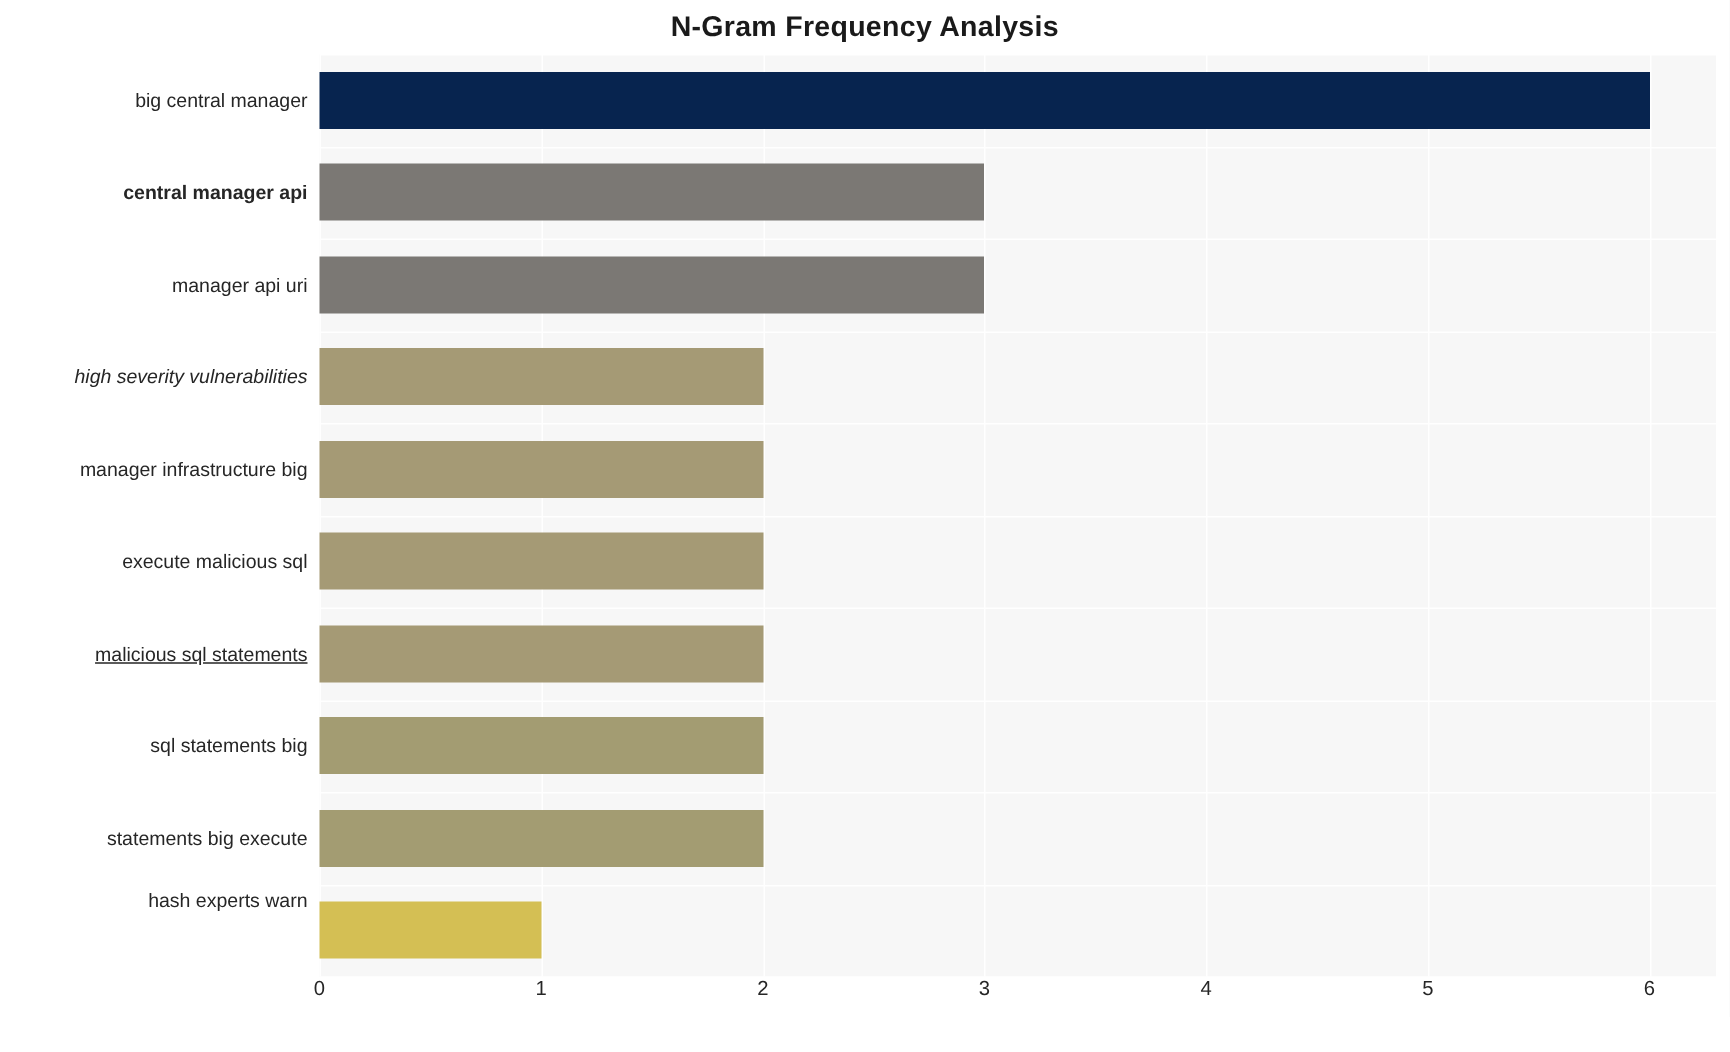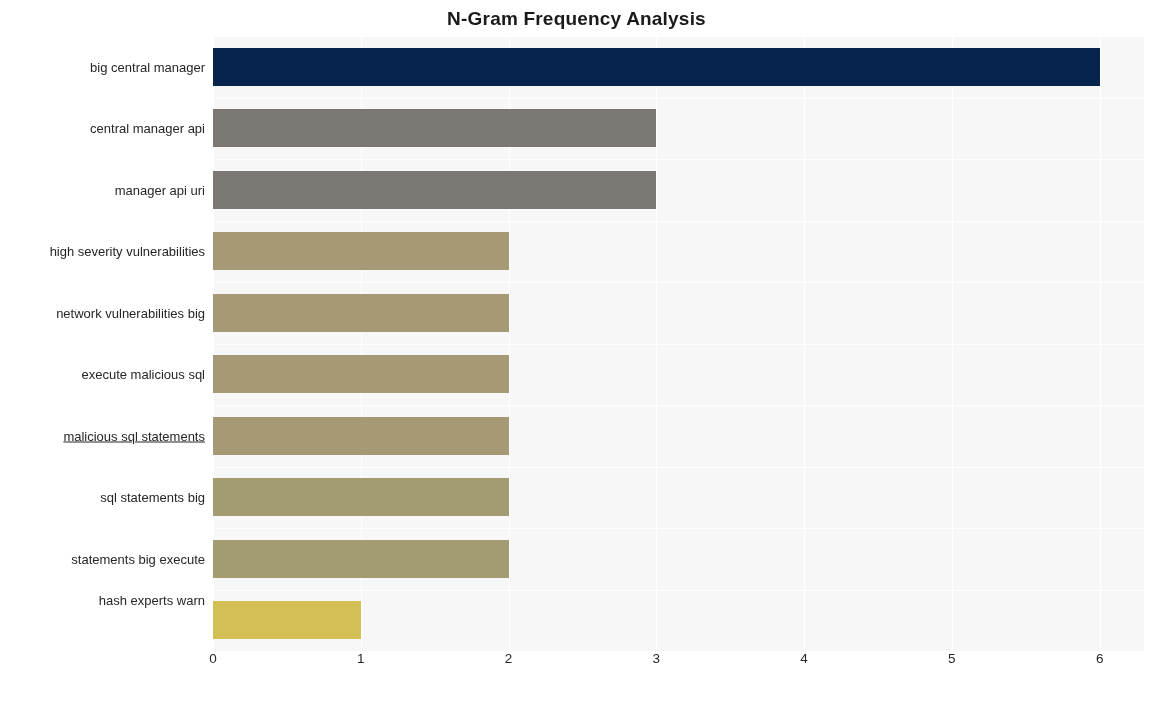--- a/index.html
+++ b/index.html
@@ -142,24 +142,24 @@
         <div class="bar" title="execute malicious sql: 2" style="top: 319.185px; height: 38.13px; width: 295.556px; background: rgb(165, 154, 117);"></div>
         <div class="bar" title="malicious sql statements: 2" style="top: 380.685px; height: 38.13px; width: 295.556px; background: rgb(165, 154, 117);"></div>
         <div class="bar" title="sql statements big: 2" style="top: 442.185px; height: 38.13px; width: 295.556px; background: rgb(163, 156, 114);"></div>
         <div class="bar" title="statements big central: 2" style="top: 503.685px; height: 38.13px; width: 295.556px; background: rgb(163, 156, 114);"></div>
         <div class="bar" title="hash experts warn: 1" style="top: 565.185px; height: 38.13px; width: 147.778px; background: rgb(212, 191, 84);"></div>
       </div>
   </div>
 
   <div id="ylabels">
       <div class="ylabel" style="top: 30.75px;">big central manager</div>
-      <div class="ylabel" style="top: 92.25px;">central manager api</div>
+      <div class="ylabel" style="top: 92.25px; font-weight: bold;">central manager api</div>
       <div class="ylabel" style="top: 153.75px; text-align: right;">manager api uri</div>
-      <div class="ylabel" style="top: 215.25px;">high severity vulnerabilities</div>
-      <div class="ylabel" style="top: 276.75px;">network vulnerabilities big</div>
+      <div class="ylabel" style="top: 215.25px; font-style: italic;">high severity vulnerabilities</div>
+      <div class="ylabel" style="top: 276.75px;">manager infrastructure big</div>
       <div class="ylabel" style="top: 338.25px; margin-left: 44px;">execute malicious sql</div>
       <div class="ylabel" style="top: 399.75px; text-decoration: underline;">malicious sql statements</div>
       <div class="ylabel" style="top: 461.25px;">sql statements big</div>
       <div class="ylabel" style="top: 522.75px;">statements big execute</div>
       <div class="ylabel" style="top: 564px; text-align: right;">hash experts warn</div>
     </div>
   <div id="xlabels">
       <div class="xlabel" style="left: 0px;">0</div>
       <div class="xlabel" style="left: 147.778px;">1</div>
       <div class="xlabel" style="left: 295.556px;">2</div>

